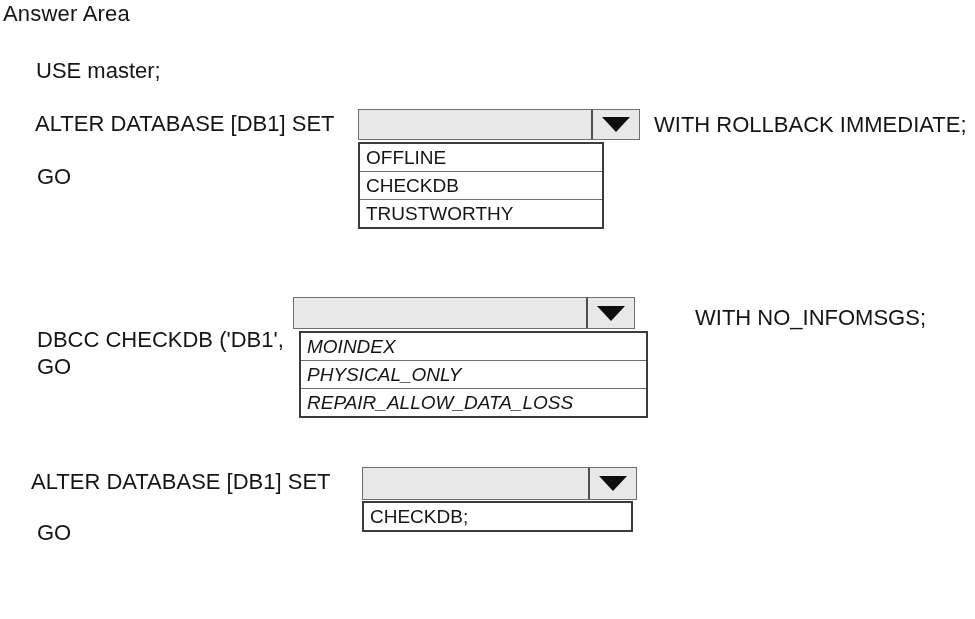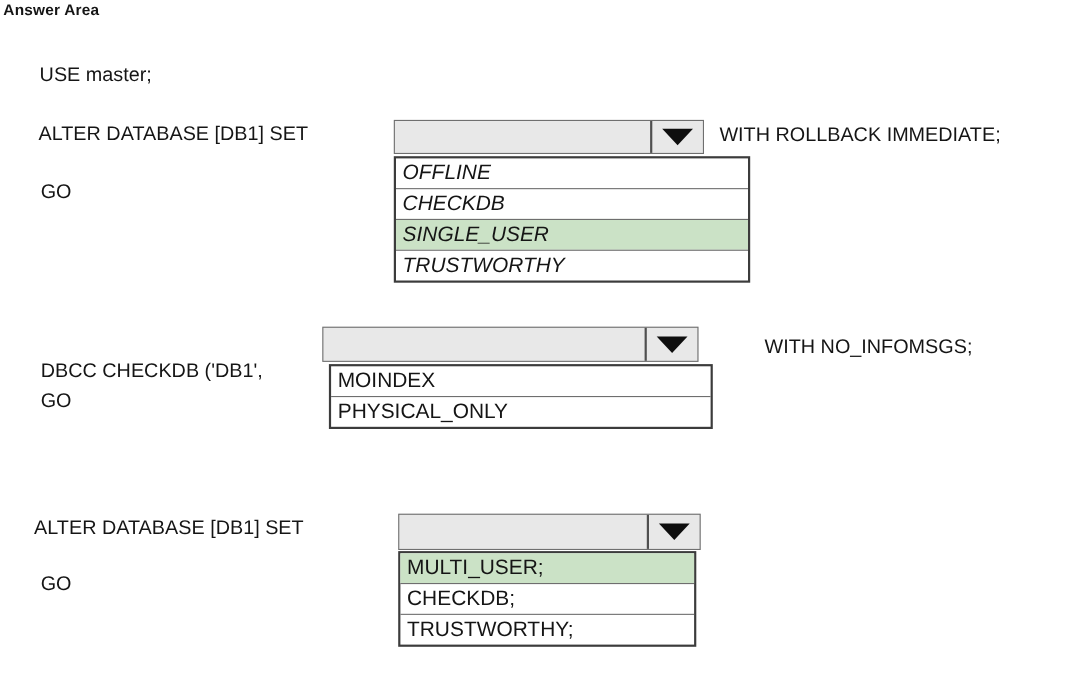--- a/index.html
+++ b/index.html
@@ -10,27 +10,27 @@
   body {
     width: 975px;
     height: 619px;
     position: relative;
     font-family: "Liberation Sans", "DejaVu Sans", sans-serif;
     color: #151515;
     overflow: hidden;
   }
   .abs { position: absolute; }
   .title {
-    font-size: 14px;
-    font-weight: bold;
+    font-size: 22px;
+    font-weight: normal;
     letter-spacing: 0.2px;
     white-space: nowrap;
   }
   .stmt {
-    font-size: 18px;
+    font-size: 22px;
     white-space: nowrap;
   }
   
   .combo {
     position: absolute;
     background: var(--select-fill, #e8e8e8);
     border: 1px solid #6f6f6f;
     box-sizing: border-box;
     display: flex;
     align-items: stretch;
@@ -84,53 +84,51 @@
   <div class="field"></div>
   <div class="arrow-btn">
     <div class="tri"></div>
   </div>
 </div>
 
 <div class="abs stmt" style="left:654px; top:112px;">WITH ROLLBACK IMMEDIATE;</div>
 
 <div class="abs stmt" style="left:37px; top:164px;">GO</div>
 
-<div class="list" style="left:358px; top:142px; width:324px;font-style:italic;">
+<div class="list" style="left:358px; top:142px; width:246px;">
   <div class="opt">OFFLINE</div>
   <div class="opt">CHECKDB</div>
-  <div class="opt selected">SINGLE_USER</div>
   <div class="opt">TRUSTWORTHY</div>
 </div>
 
 <div class="abs stmt" style="left:37px; top:303px;margin-top:24px;">DBCC CHECKDB ('DB1',</div>
 
 <div class="combo" style="left:293px; top:297px; width:342px; height:32px;">
   <div class="field"></div>
   <div class="arrow-btn">
     <div class="tri"></div>
   </div>
 </div>
 
 <div class="abs stmt" style="left:695px; top:305px;">WITH NO_INFOMSGS;</div>
 
 <div class="abs stmt" style="left:37px; top:354px;">GO</div>
 
-<div class="list" style="left:299px; top:331px; width:349px;">
+<div class="list" style="left:299px; top:331px; width:349px;font-style:italic;">
   <div class="opt">MOINDEX</div>
   <div class="opt">PHYSICAL_ONLY</div>
+  <div class="opt">REPAIR_ALLOW_DATA_LOSS</div>
 </div>
 
 <div class="abs stmt" style="left:31px; top:469px;">ALTER DATABASE [DB1] SET</div>
 
 <div class="combo" style="left:362px; top:467px; width:275px; height:33px;">
   <div class="field"></div>
   <div class="arrow-btn">
     <div class="tri"></div>
   </div>
 </div>
 
 <div class="abs stmt" style="left:37px; top:520px;">GO</div>
 
 <div class="list" style="left:362px; top:501px; width:271px;">
-  <div class="opt selected">MULTI_USER;</div>
   <div class="opt">CHECKDB;</div>
-  <div class="opt">TRUSTWORTHY;</div>
 </div>
 
 </body></html>

